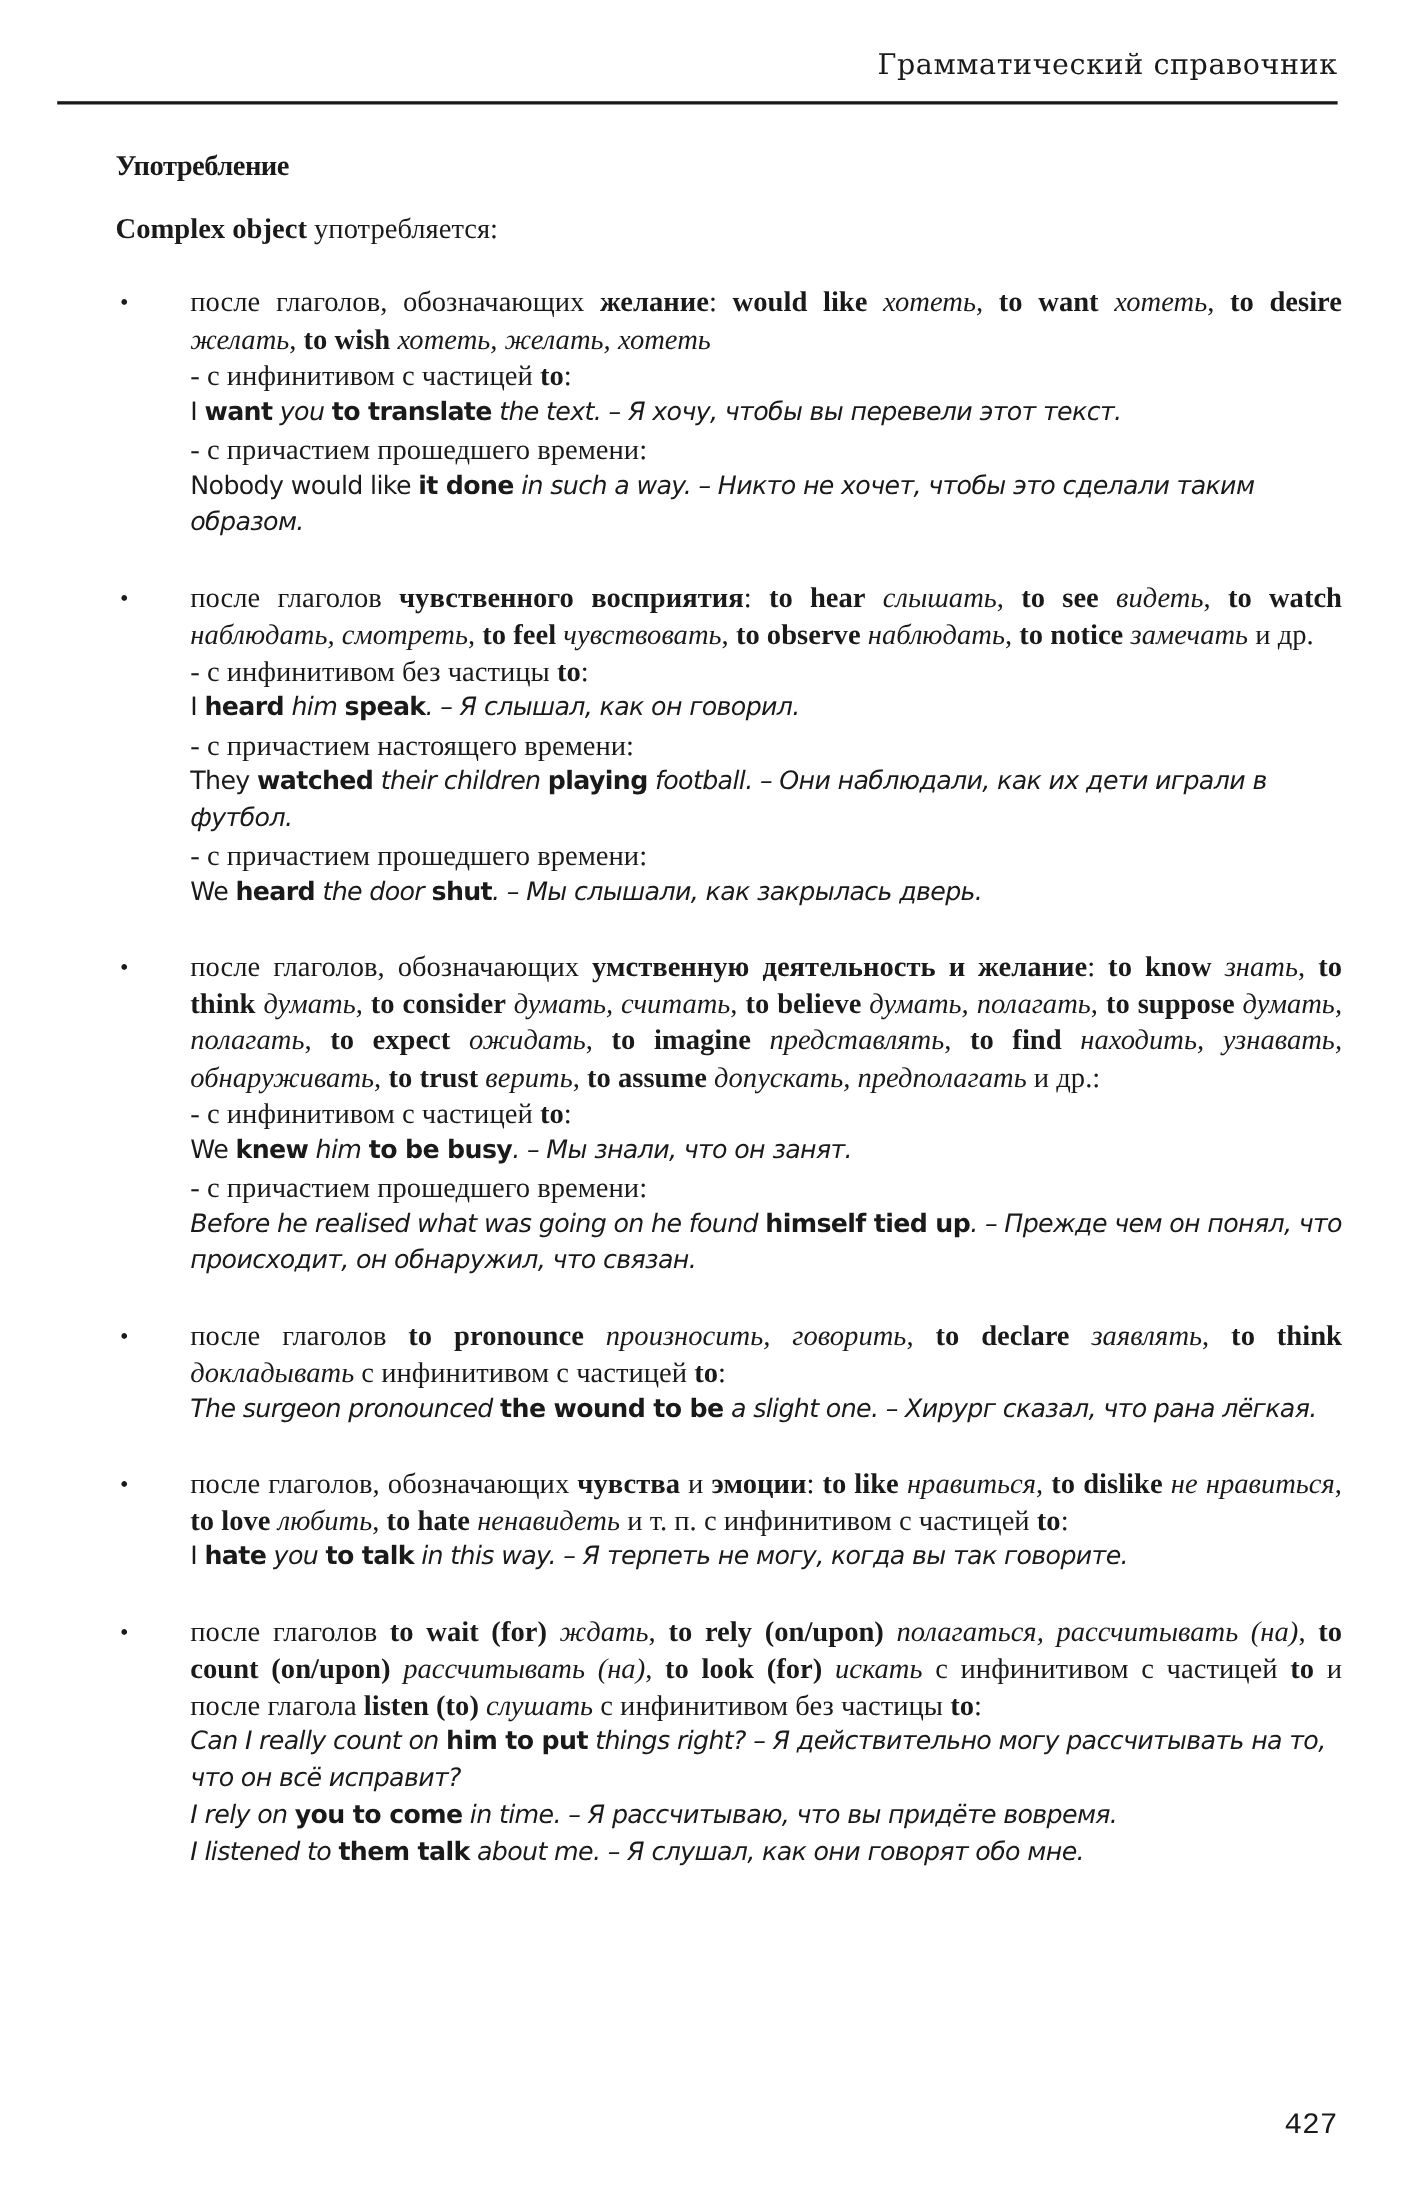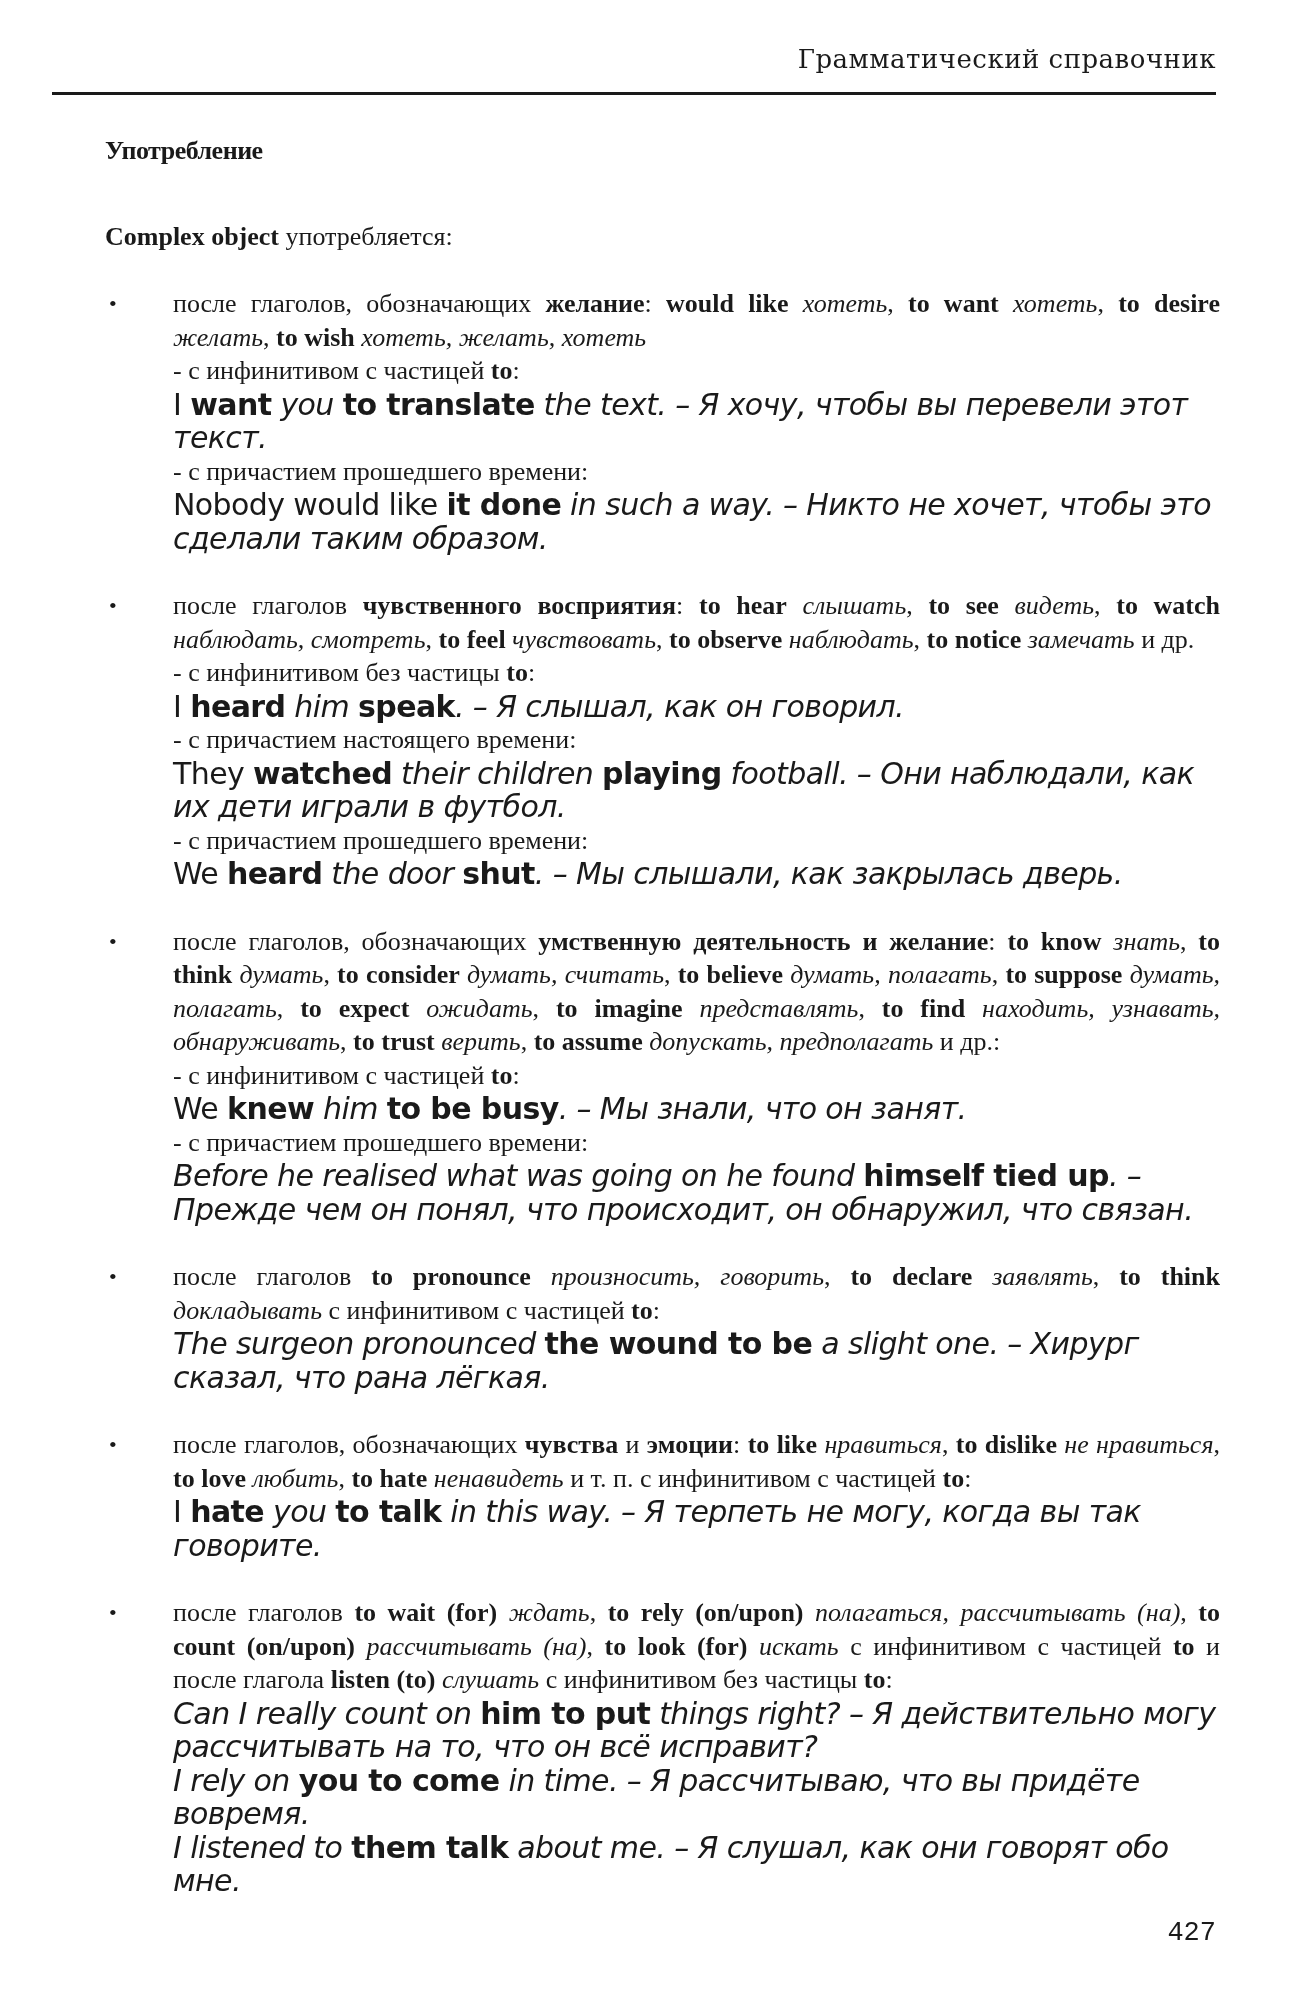--- a/index.html
+++ b/index.html
@@ -7,29 +7,29 @@
   .header-title {
     position: absolute; right: 78px; top: 44px;
     font-family: "DejaVu Serif", serif; font-size: 26px; letter-spacing: 0.5px; color: #1a1a1a;
   }
   .header-rule { position: absolute; left: 52px; right: 78px; top: 92px; height: 3px; background: #1a1a1a; }
   .content {
     position: absolute; left: 105px; width: 1115px; top: 128px;
     font-family: "Liberation Serif", serif; font-size: 26px; line-height: 33.5px;
   }
   .section-heading { font-weight: bold; margin: 6px 0 0 0; letter-spacing: -0.5px; }
-  .intro { margin-top: 52px; }
+  .intro { margin-top: 23px; }
   .intro b { font-weight: bold; }
   ul.usage-list { list-style: none; margin: 34px 0 0 0; padding: 0; }
   li.usage-item { position: relative; padding-left: 68px; margin-bottom: 34px; }
   li.usage-item .bullet { position: absolute; left: 4px; top: 0; font-size: 22px; }
   .line { display: block; text-align: justify; }
   .rule { text-align: justify; }
   .sub { display: block; }
-  .ex { display: block; font-family: "DejaVu Sans", sans-serif; font-size: 30px; line-height: 33.5px; letter-spacing: -0.6px; }
+  .ex { display: block; font-family: "DejaVu Sans", sans-serif; font-size: 23px; line-height: 33.5px; letter-spacing: -0.6px; }
   .ex .tr { font-style: italic; }
   .ex b { font-style: normal; font-weight: bold; }
   .b { font-weight: bold; }
   .i { font-style: italic; }
   .page-number {
     position: absolute; right: 78px; top: 1918px;
     font-family: Liberation Mono, monospace; font-size: 27px; color: #1a1a1a;
   }
 </style>
 </head>

